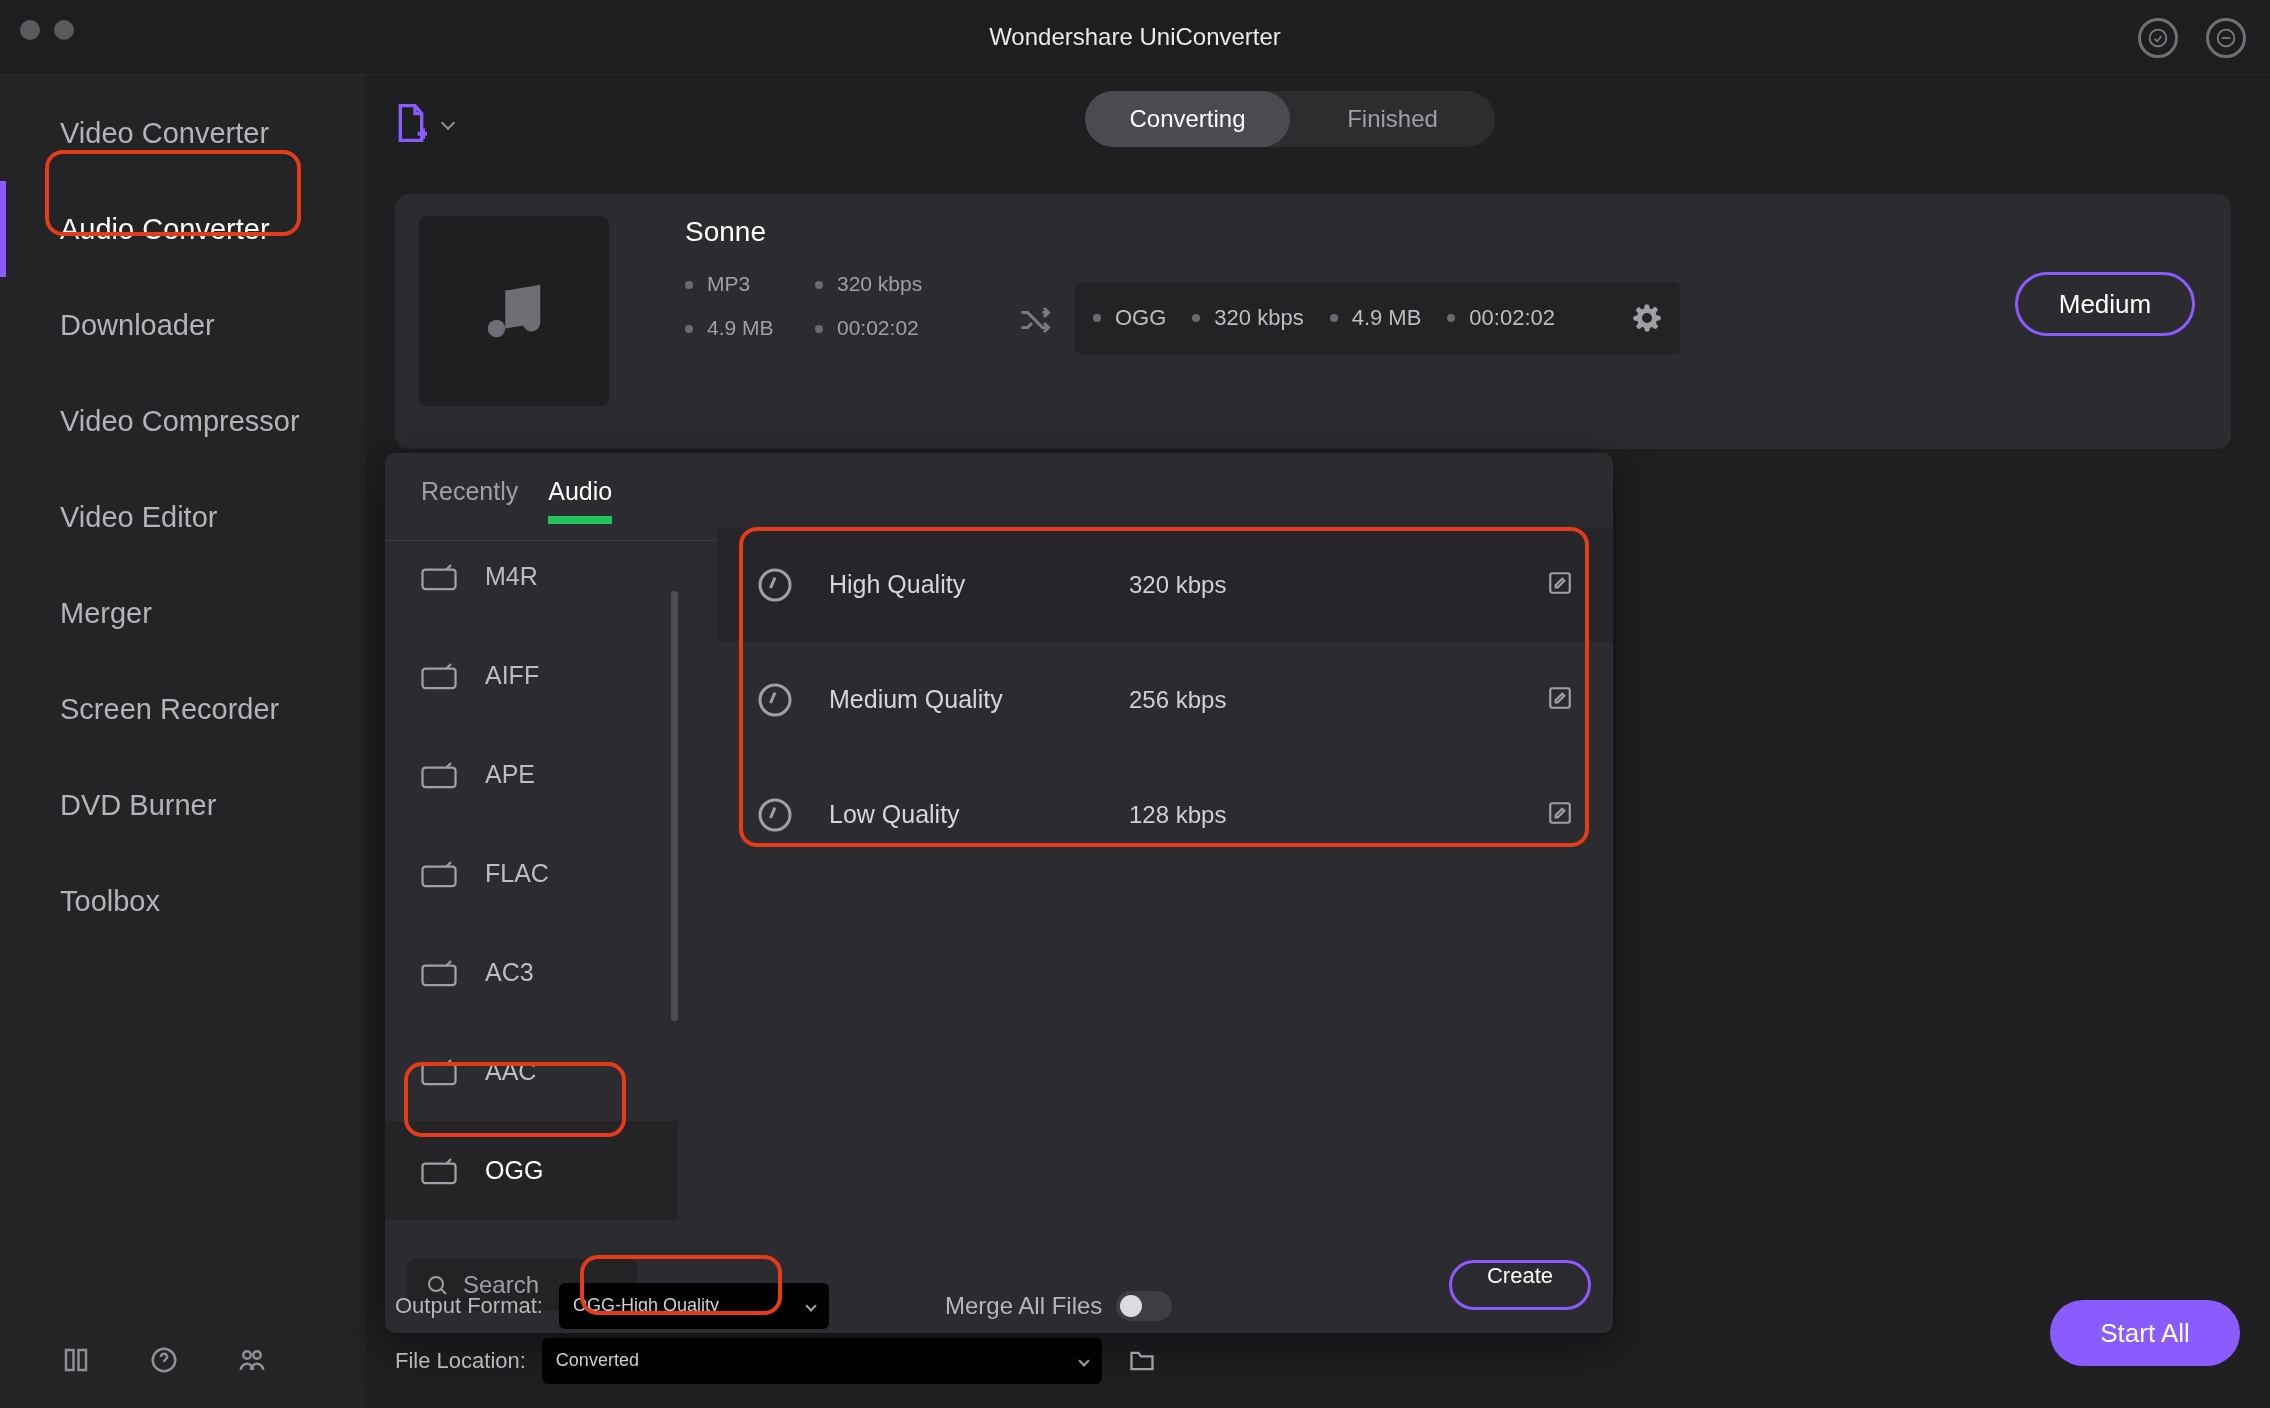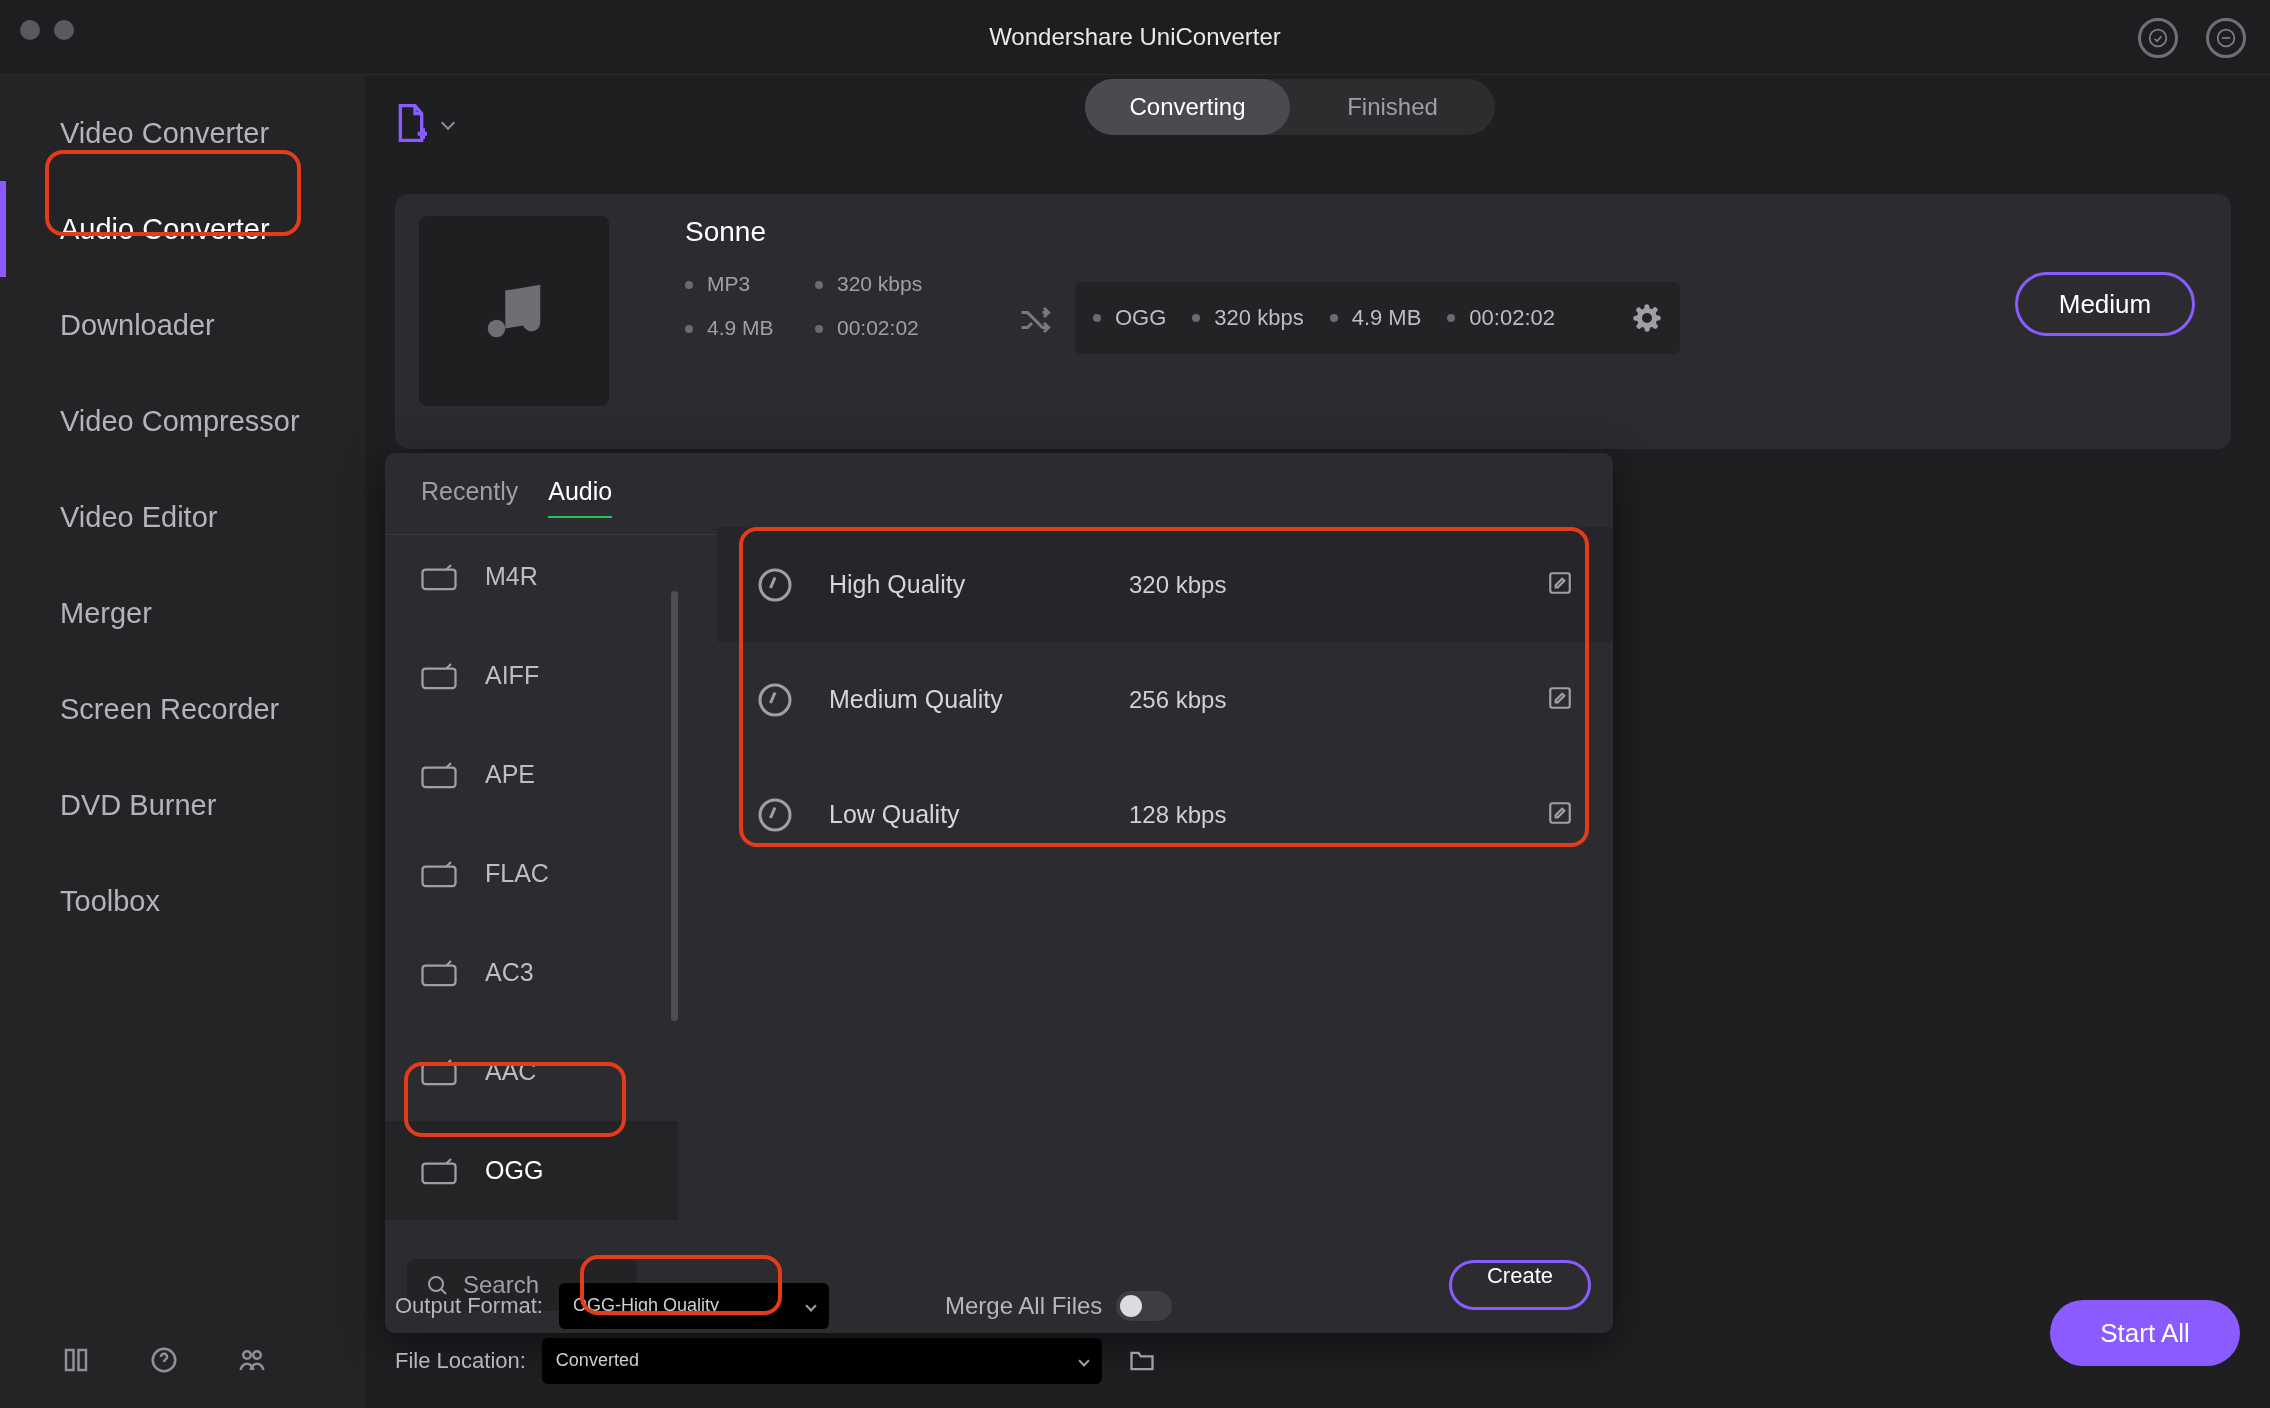--- a/index.html
+++ b/index.html
@@ -26,21 +26,21 @@
   .sf-ic svg{width:30px;height:30px;stroke:#8f8f95;fill:none;stroke-width:2;}
 
   .content{flex:1;position:relative;background:#1f1f22;}
 
   
   .topbar{height:95px;display:flex;align-items:center;padding-left:30px;}
   .addfile{display:flex;align-items:center;gap:6px;color:#8a5cff;cursor:pointer;}
   .addfile svg{width:32px;height:40px;}
   .addfile .chev{border-left:2px solid #8f8f95;border-bottom:2px solid #8f8f95;width:10px;height:10px;transform:rotate(-45deg);margin-left:10px;}
 
-  .seg{position:absolute;left:720px;top:4px;width:410px;height:56px;background:#2d2d30;border-radius:28px;display:flex;align-items:center;}
+  .seg{position:absolute;left:720px;top:16px;width:410px;height:56px;background:#2d2d30;border-radius:28px;display:flex;align-items:center;}
   .seg-item{flex:1;text-align:center;font-size:24px;color:#9f9fa5;cursor:pointer;}
   .seg-item.active{background:#4a4a50;border-radius:28px;height:100%;display:flex;align-items:center;justify-content:center;color:#fff;}
 
   
   .card{position:absolute;left:30px;right:39px;top:105px;height:255px;background:#2c2c30;border-radius:14px;margin-top:14px;}
   .thumb{position:absolute;left:24px;top:22px;width:190px;height:190px;background:#1f1f22;border-radius:8px;display:flex;align-items:center;justify-content:center;}
   .thumb svg{width:70px;height:70px;fill:#6e6e74;}
   .ftitle{position:absolute;left:290px;top:22px;font-size:28px;color:#fff;}
   .meta{position:absolute;left:290px;top:78px;display:grid;grid-template-columns:130px 160px;row-gap:20px;font-size:21px;color:#9f9fa5;}
   .meta div::before{content:"";display:inline-block;width:8px;height:8px;border-radius:50%;background:#6a6a70;margin-right:14px;vertical-align:middle;}
@@ -50,21 +50,21 @@
   .outbar .dot{display:flex;align-items:center;gap:14px;}
   .outbar .dot::before{content:"";width:8px;height:8px;border-radius:50%;background:#6a6a70;}
   .gear{margin-left:auto;width:30px;height:30px;}
   .gear svg{width:30px;height:30px;fill:#9f9fa5;}
   .convert-btn{position:absolute;right:36px;top:78px;width:180px;height:64px;border:3px solid #8a5cff;border-radius:32px;display:flex;align-items:center;justify-content:center;color:#fff;font-size:26px;cursor:pointer;}
 
   
   .popover{position:absolute;left:20px;top:378px;width:1228px;height:880px;background:#2c2c30;border-radius:10px;box-shadow:0 10px 40px rgba(0,0,0,.5);}
   .pop-tabs{display:flex;gap:30px;padding:24px 36px 16px;border-bottom:1px solid #3a3a3e;width:695px;}
   .pop-tab{font-size:25px;color:#9f9fa5;cursor:pointer;padding-bottom:10px;}
-  .pop-tab.active{color:#fff;border-bottom:2px solid #22c55e;}
+  .pop-tab.active{color:#fff;border-bottom:8px solid #22c55e;}
 
   .fmt-list{position:absolute;left:0;top:74px;width:293px;height:695px;overflow:hidden;}
   .fmt-list-scroll{position:absolute;right:0;top:64px;width:7px;height:430px;background:#4d4d53;border-radius:4px;}
   .fmt-item{height:99px;display:flex;align-items:center;gap:28px;padding-left:36px;font-size:25px;color:#bdbdc2;cursor:pointer;}
   .fmt-item.sel{background:#242427;color:#fff;}
   .fmt-ic{width:36px;height:30px;}
   .fmt-ic svg{width:36px;height:30px;fill:none;stroke:#9f9fa5;stroke-width:1.5;}
 
   .qual-list{position:absolute;left:332px;top:74px;right:0;}
   .qual-item{height:115px;display:flex;align-items:center;padding:0 40px;color:#d6d6da;cursor:pointer;}

